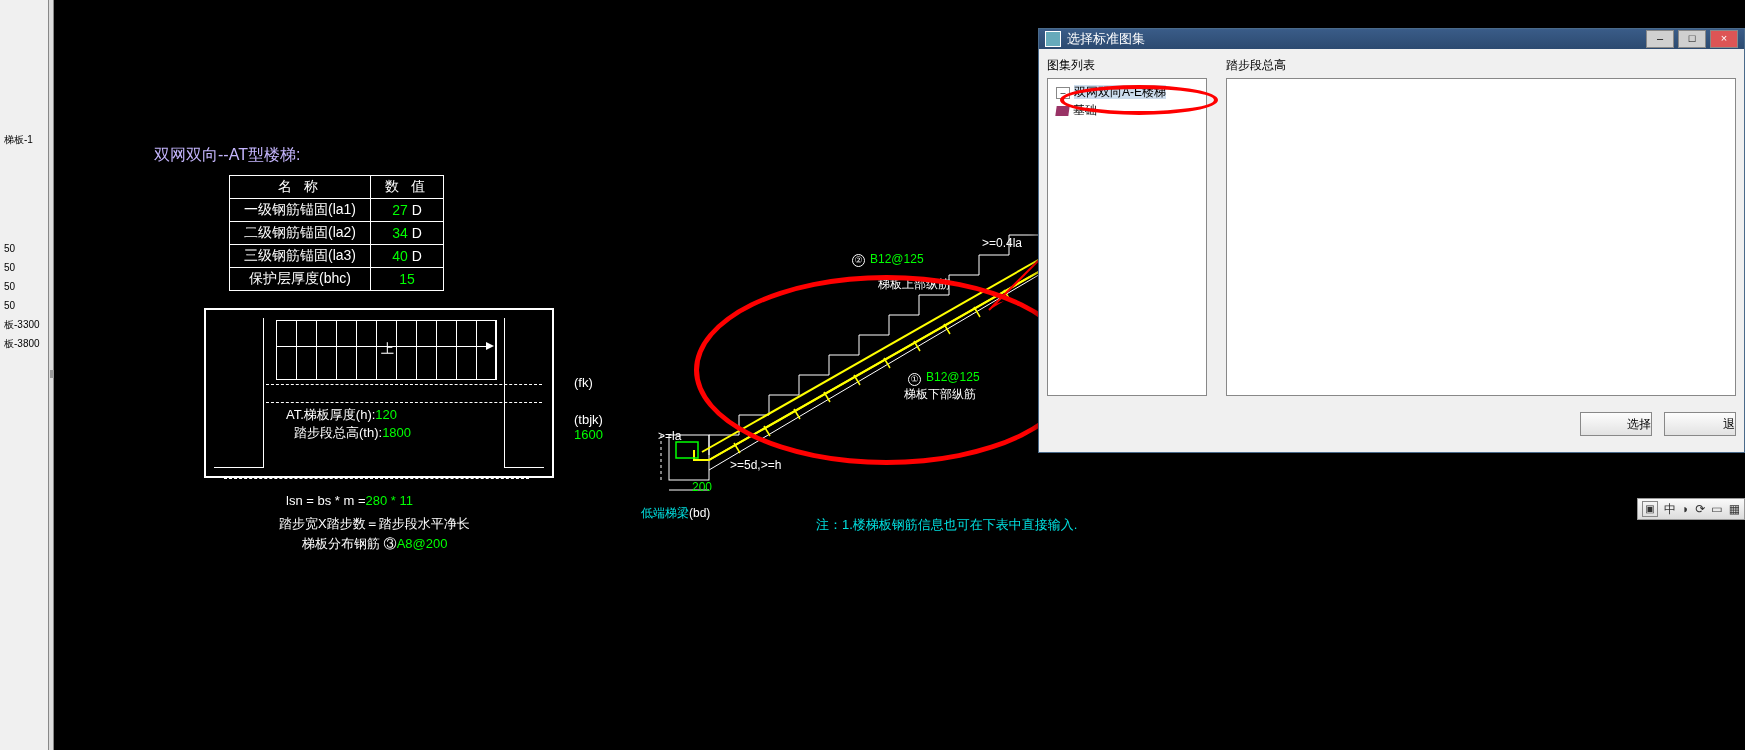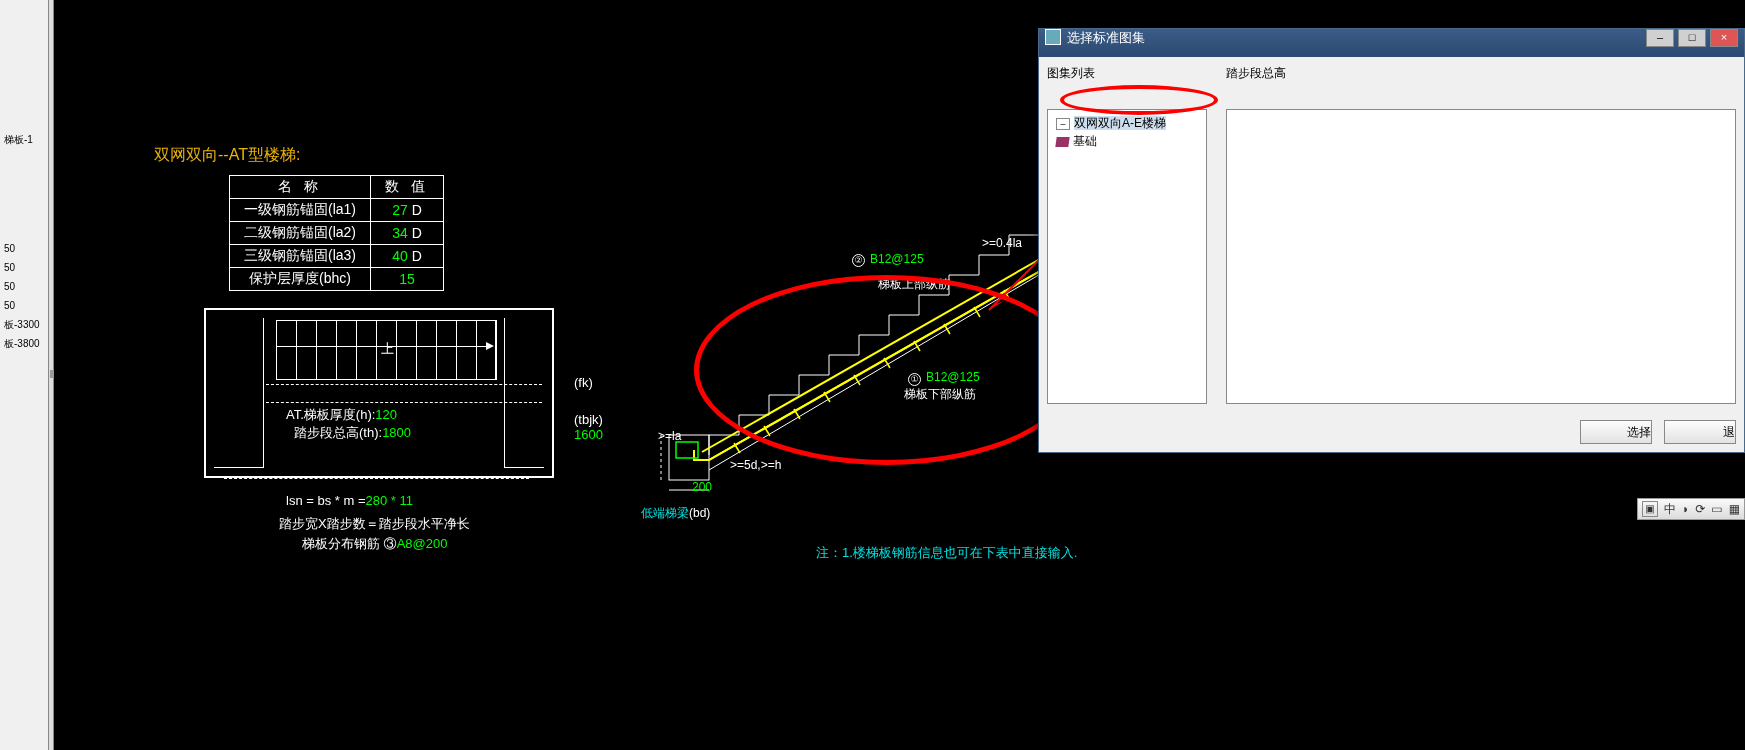--- a/index.html
+++ b/index.html
@@ -42,21 +42,21 @@
   .canvas {
     position: absolute;
     left: 54px; top: 0;
     right: 0; bottom: 0;
     background: #000;
   }
 
   .title-label {
     position: absolute;
     left: 100px; top: 145px;
-    color: #eab308;
+    color: #c4b5fd;
     font-size: 16px;
   }
 
   .param-table {
     position: absolute;
     left: 175px; top: 175px;
     border-collapse: collapse;
     color: #fff;
   }
   .param-table th, .param-table td {
@@ -151,25 +151,25 @@
   .dialog {
     position: absolute;
     left: 1038px; top: 28px;
     width: 707px; height: 425px;
     background: #f0f0f0;
     border: 1px solid #4a6a8a;
     box-shadow: 0 0 10px rgba(0,0,0,.6);
     color: #000;
   }
   .dialog .titlebar {
-    height: 28px;
+    height: 20px;
     background: linear-gradient(#3a5c88, #2c4a70);
     color: #fff;
     display: flex;
-    align-items: flex-start;
+    align-items: center;
     padding: 0 6px;
     font-size: 13px;
   }
   .dialog .titlebar .icon {
     width: 16px; height: 16px;
     background: #6ab; margin-right: 6px;
     border: 1px solid #fff;
   }
   .dialog .titlebar .spacer { flex: 1; }
   .dialog .win-btn {
@@ -195,21 +195,20 @@
     flex-direction: column;
   }
   .dialog .panel-label { font-size: 12px; margin-bottom: 4px; }
   .dialog .panel-box {
     flex: 1;
     background: #fff;
     border: 1px solid #888;
     padding: 4px;
     font-size: 12px;
     overflow: hidden;
-    margin-top: 23px;
   }
   .tree ul { list-style: none; padding-left: 18px; }
   .tree li { line-height: 18px; white-space: nowrap; }
   .tree .ticon {
     display: inline-block; width: 14px; height: 12px;
     border: 1px solid #888; margin-right: 4px;
     font-size: 9px; text-align: center; line-height: 10px;
     vertical-align: middle;
   }
   .tree .sel { background: #cde; }
@@ -414,21 +413,21 @@
   <div class="s-label c-green" style="left:638px; top:480px;">200</div>
   <div class="s-label c-cyan" style="left:587px; top:505px;">
     <span>低端梯梁</span><span class="c-white">(bd)</span>
   </div>
 
   <div class="s-label c-cyan" style="left:1010px; top:312px;">高端</div>
   <div class="s-label c-green" style="left:1010px; top:342px;">200</div>
   <div class="s-label c-green" style="left:1024px; top:280px;">&gt;=5</div>
   <div class="s-label c-green" style="left:1030px; top:358px;">g)</div>
 
-  <div class="s-label c-cyan" style="left:762px; top:544px; font-size:13px;">注：1.楼梯板钢筋信息也可在下表中直接输入.</div>
+  <div class="s-label c-cyan" style="left:762px; top:516px; font-size:13px;">注：1.楼梯板钢筋信息也可在下表中直接输入.</div>
 
   <div class="red-ellipse"></div>
   <svg class="red-line">
     <line x1="210" y1="0" x2="5" y2="205" stroke="red" stroke-width="2"></line>
     <polygon points="5,205 16,190 9,200 20,196" fill="red"></polygon>
   </svg>
 </div>
 
 <div class="red-circ"></div>
 

